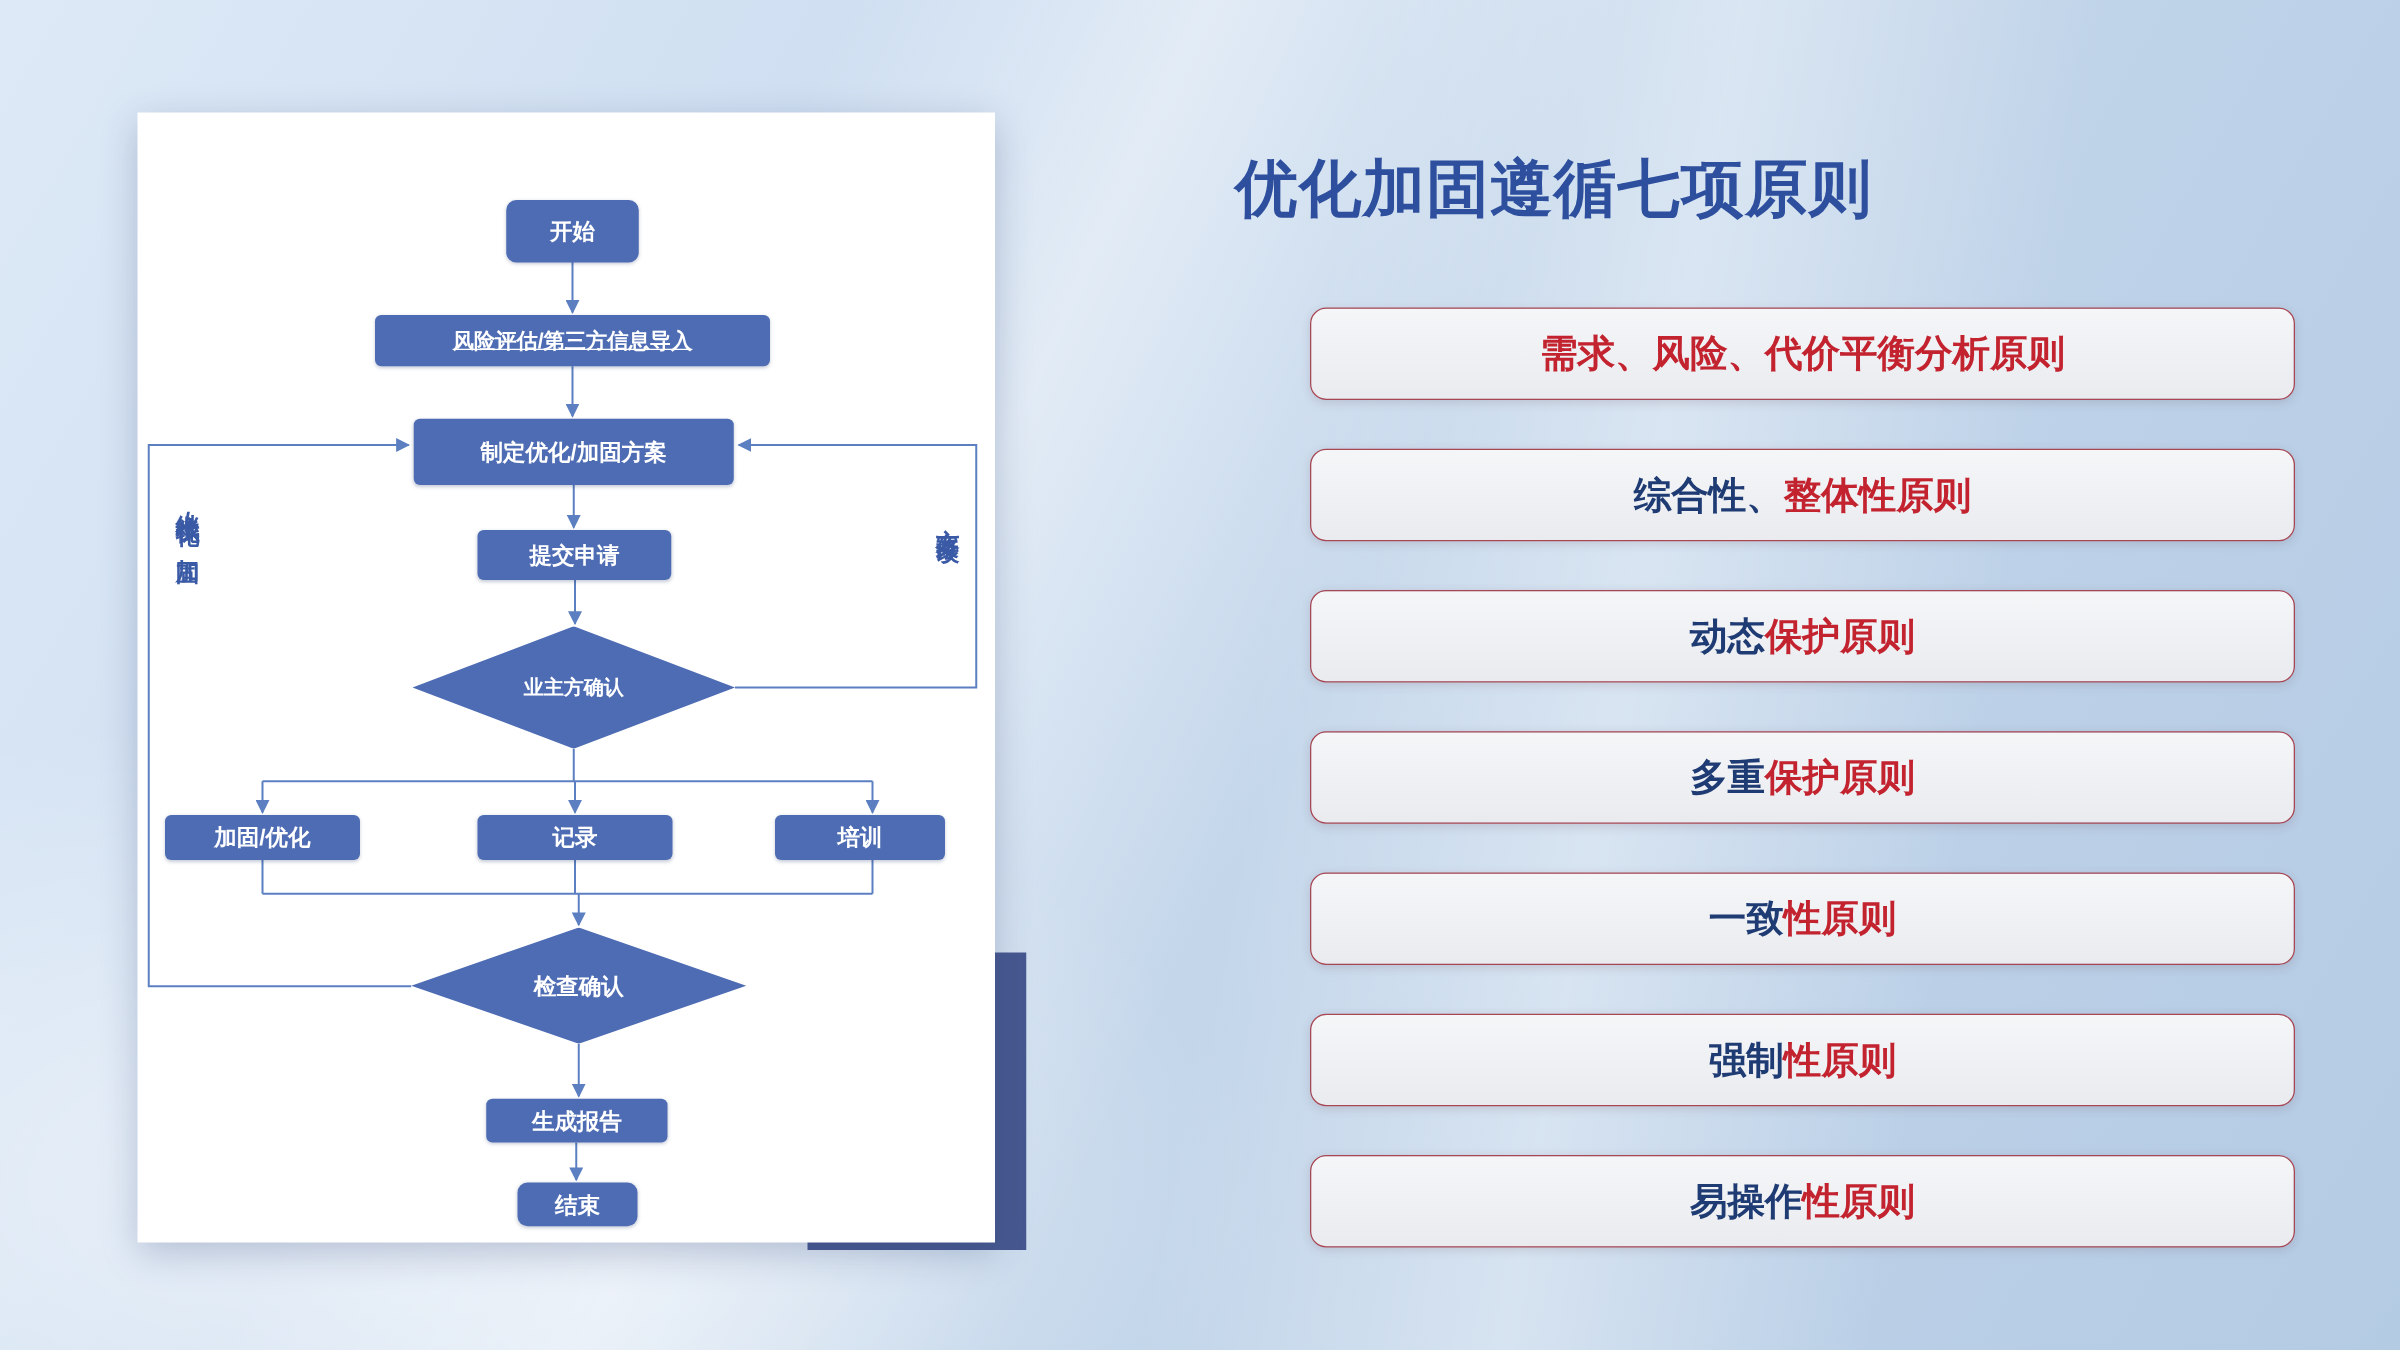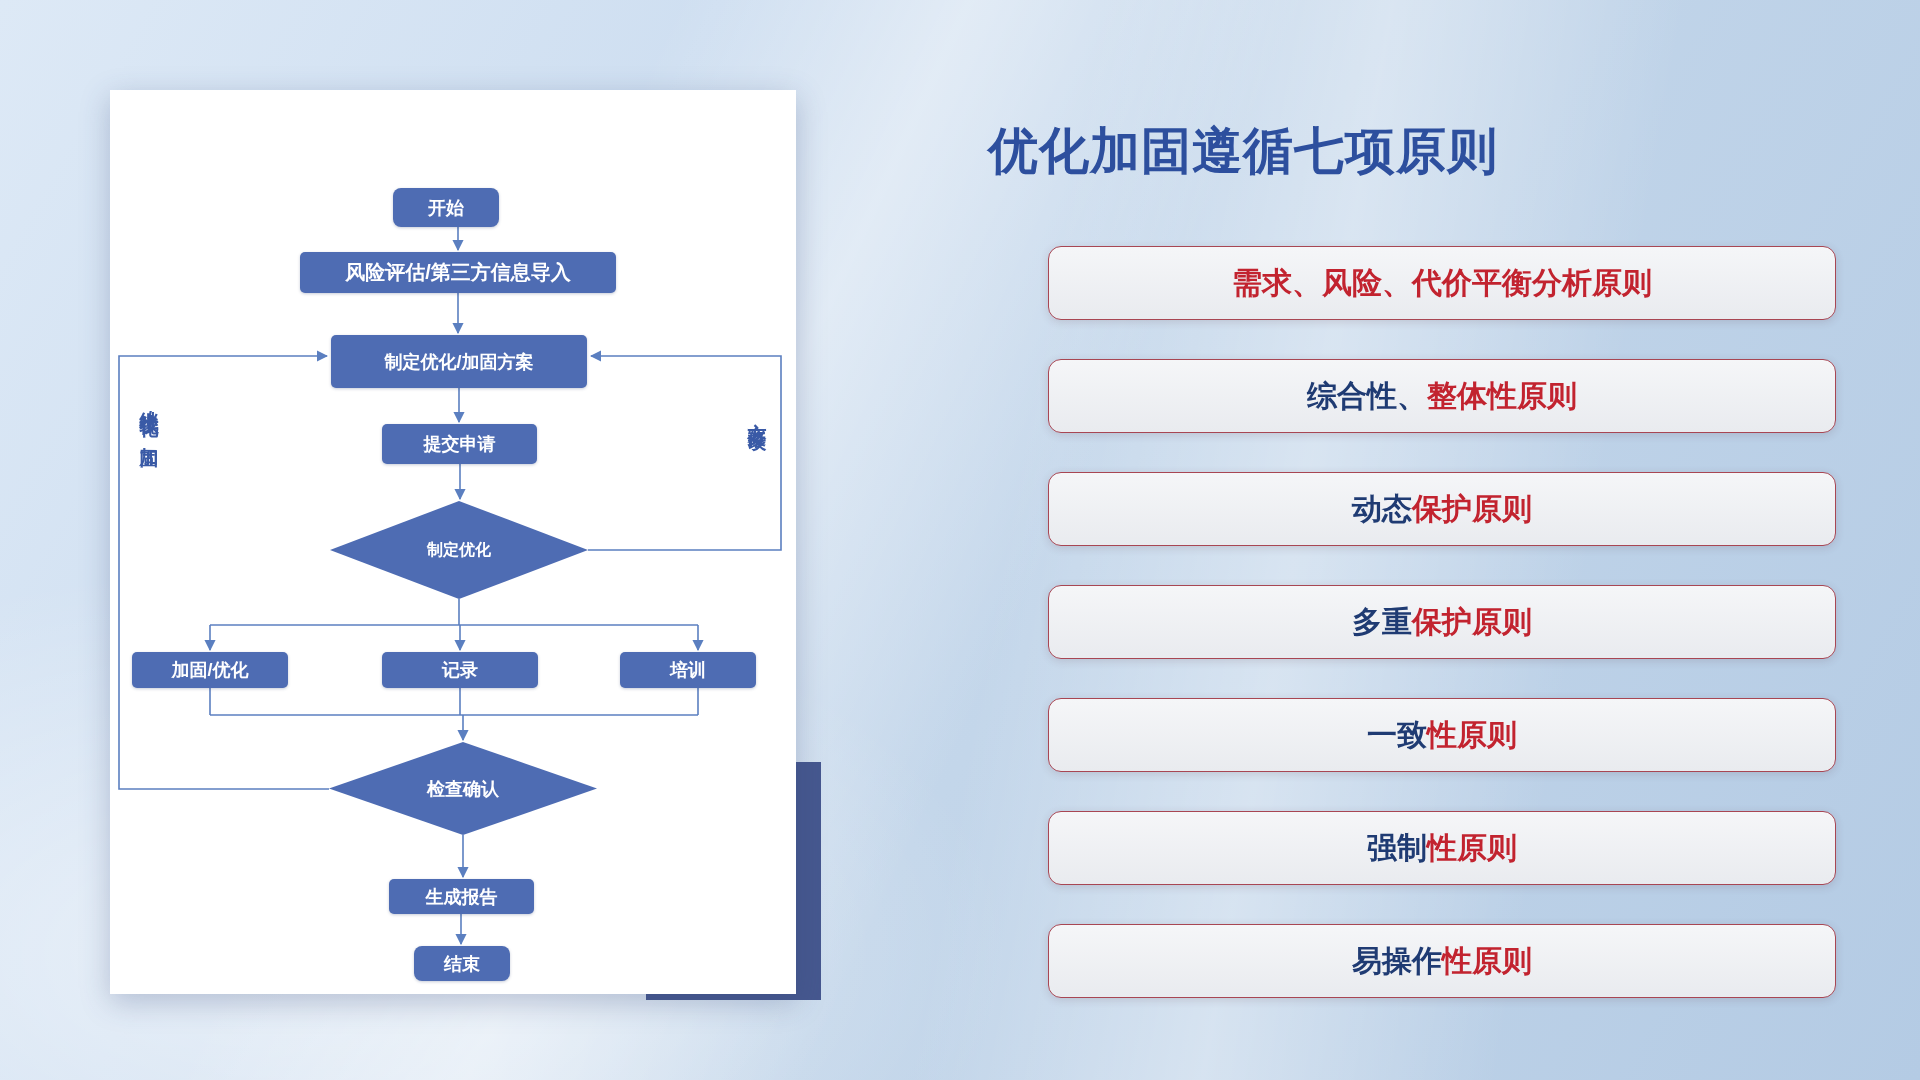--- a/index.html
+++ b/index.html
@@ -94,29 +94,29 @@
         <path d="M588,598 V625"></path>
         <path d="M100,625 H588"></path>
         <path d="M353,625 V650" marker-end="url(#arr)"></path>
         <path d="M353,745 V787" marker-end="url(#arr)"></path>
         <path d="M351,824 V854" marker-end="url(#arr)"></path>
         <path d="M478,460 H671 V266 H481" marker-end="url(#arr)"></path>
         <path d="M219,699 H9 V266 H217" marker-end="url(#arr)"></path>
       </g>
     </svg>
 
-    <div class="node pill" style="left:283px;top:70px;width:106px;height:39px;margin-top:28px;">开始</div>
+    <div class="node pill" style="left:295px;top:70px;width:106px;height:50px;">开始</div>
 
-    <div class="node" style="left:190px;top:162px;width:316px;height:41px;font-size:20px;">风险评估/第三方信息导入</div>
+    <div class="node" style="left:190px;top:162px;width:316px;height:41px;font-size:17px;text-decoration:underline;">风险评估/第三方信息导入</div>
 
     <div class="node" style="left:221px;top:245px;width:256px;height:53px;">制定优化/加固方案</div>
 
     <div class="node" style="left:272px;top:334px;width:155px;height:40px;">提交申请</div>
 
-    <div class="node diamond" style="left:220px;top:411px;width:258px;height:98px;font-size:16px;">制定优化</div>
+    <div class="node diamond" style="left:220px;top:411px;width:258px;height:98px;font-size:16px;">业主方确认</div>
 
     <div class="node" style="left:22px;top:562px;width:156px;height:36px;">加固/优化</div>
 
     <div class="node" style="left:272px;top:562px;width:156px;height:36px;">记录</div>
 
     <div class="node" style="left:510px;top:562px;width:136px;height:36px;">培训</div>
 
     <div class="node diamond" style="left:219px;top:652px;width:268px;height:93px;">检查确认</div>
 
     <div class="node" style="left:279px;top:789px;width:145px;height:35px;">生成报告</div>

